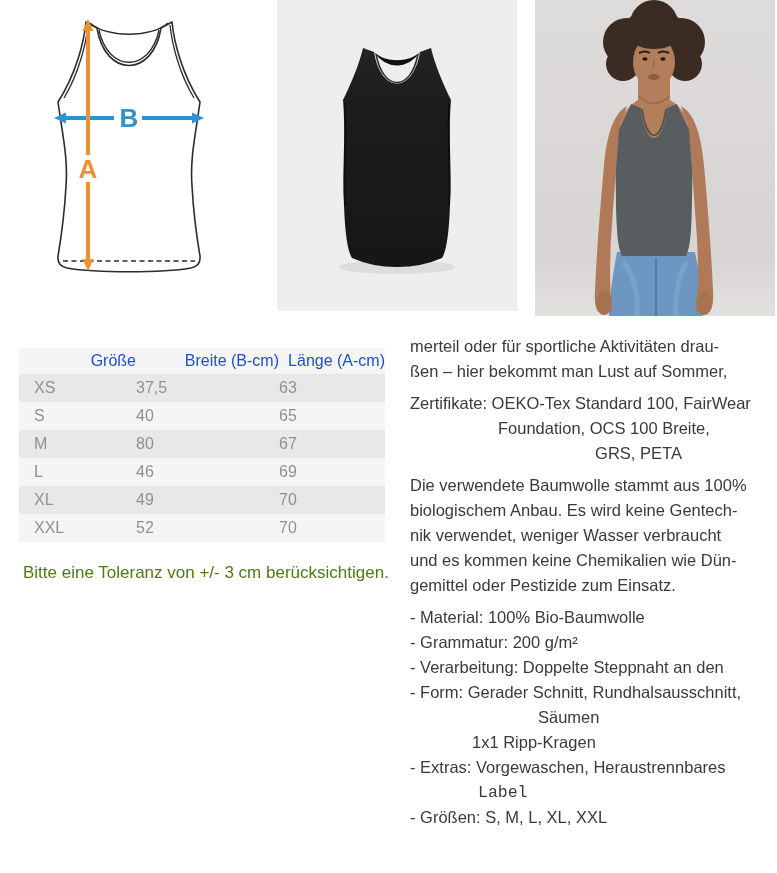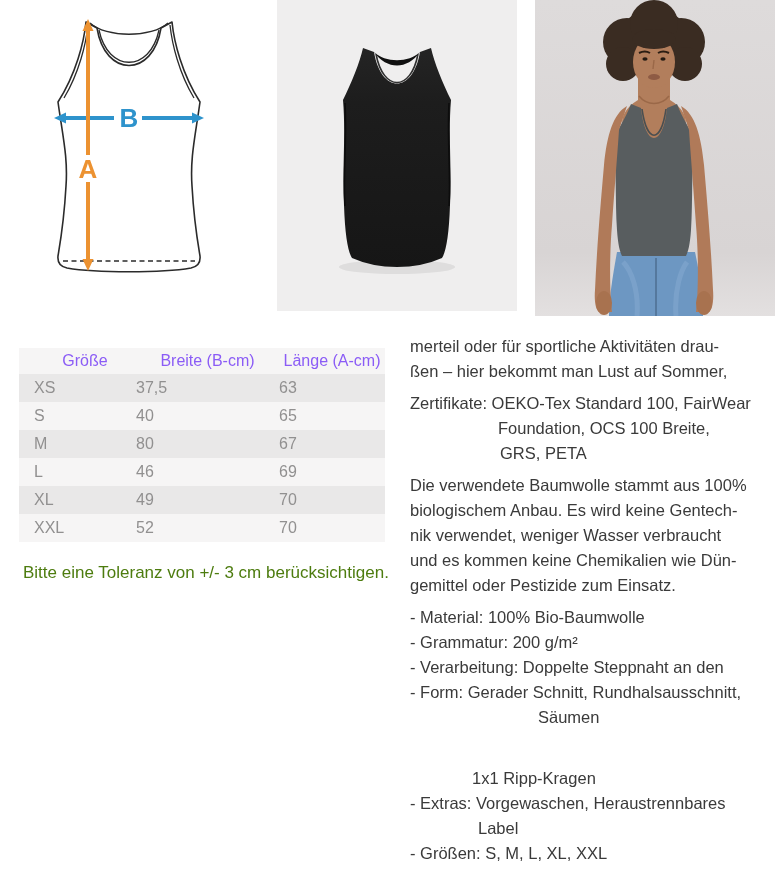--- a/index.html
+++ b/index.html
@@ -15,46 +15,46 @@
 
   table.size-table {
     position:absolute; left:19px; top:348px; width:366px;
     border-collapse:collapse; table-layout:fixed;
     font-size:16px; color:#919090;
   }
   table.size-table col.c1 { width:117px; }
   table.size-table col.c2 { width:143px; }
   table.size-table col.c3 { width:106px; }
   table.size-table th {
-    height:26px; font-weight:normal; text-align:center;
-    color:#8b5cf6; background:#f6f5f5; vertical-align:middle;
+    height:26px; font-weight:normal; text-align:right;
+    color:#1d4ed8; background:#f6f5f5; vertical-align:middle;
   }
   table.size-table td {
     height:28px; text-align:left; vertical-align:middle;
   }
   table.size-table th:first-child, table.size-table td:first-child { padding-left:15px; }
   table.size-table tbody tr:nth-child(odd)  td { background:#e9e8e8; }
   table.size-table tbody tr:nth-child(even) td { background:#f6f5f5; }
 
   .note {
     position:absolute; left:23px; top:563px; width:375px;
     font-size:17px; color:#4d7c0f; white-space:nowrap;
   }
 
   .description {
     position:absolute; left:410px; top:334px; width:367px;
     font-size:16.5px; line-height:25px; color:#3a3a3a;
   }
   .description .para { margin:0 0 7px 0; }
   .description .line { white-space:nowrap; }
   .ind-88  { padding-left:88px; }
-  .ind-90  { padding-left:90px; }
+  .ind-90  { padding-left:90px;text-align:center; }
   .ind-128 { padding-left:128px; }
-  .ind-62  { padding-left:62px;margin-top:36px; }
-  .ind-68  { padding-left:68px; }
+  .ind-62  { padding-left:62px; }
+  .ind-68  { padding-left:68px;font-family:Liberation Mono, monospace; }
 </style>
 </head>
 <body>
 
 <div id="canvas">
 
   <figure class="diagram">
     <svg width="158" height="264" viewBox="0 0 158 264" xmlns="http://www.w3.org/2000/svg">
 
       <path d="M 36 6 C 34 26 26 58 8 86 C 13 122 18 142 16 170 C 14 206 10 228 8 240

